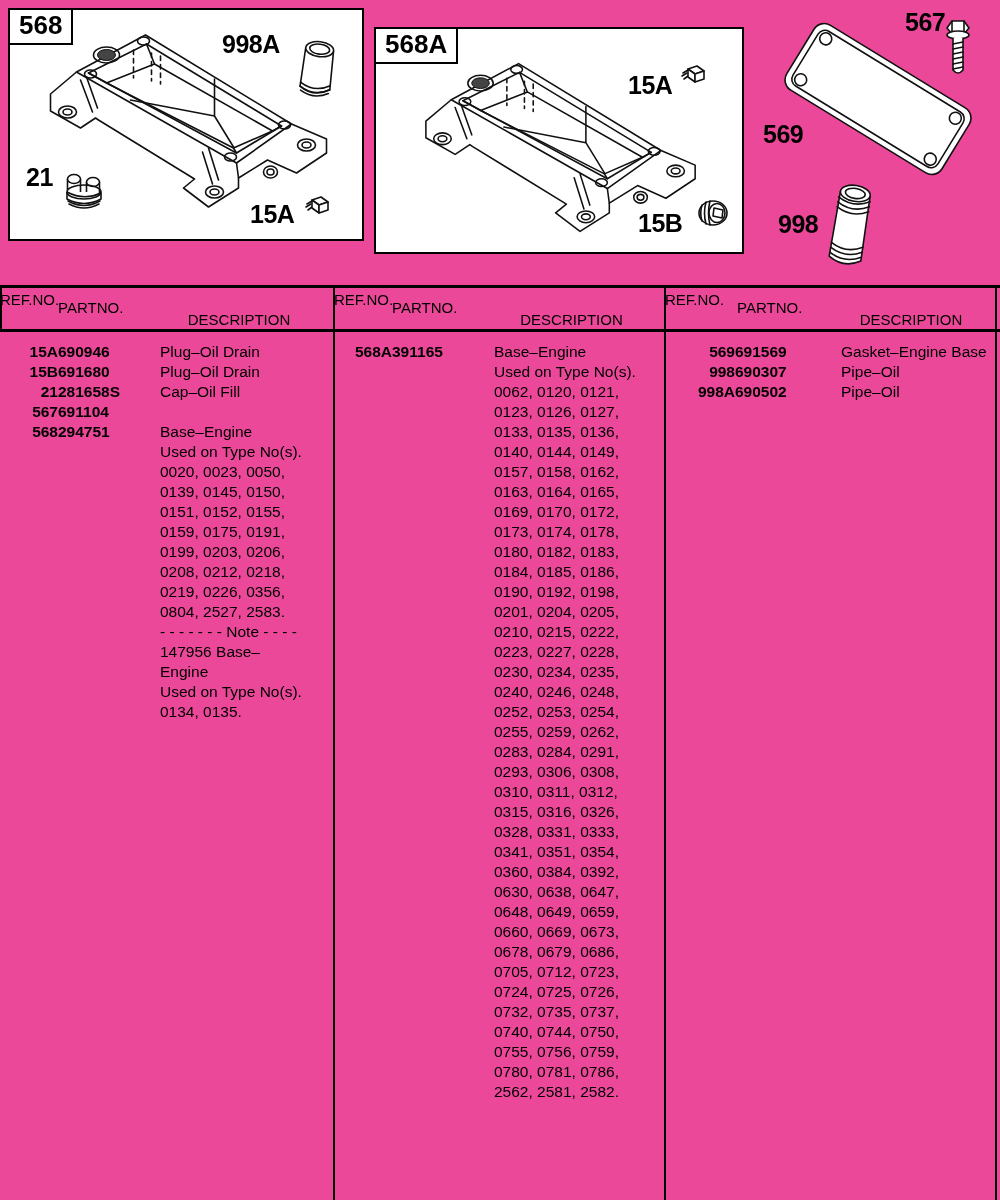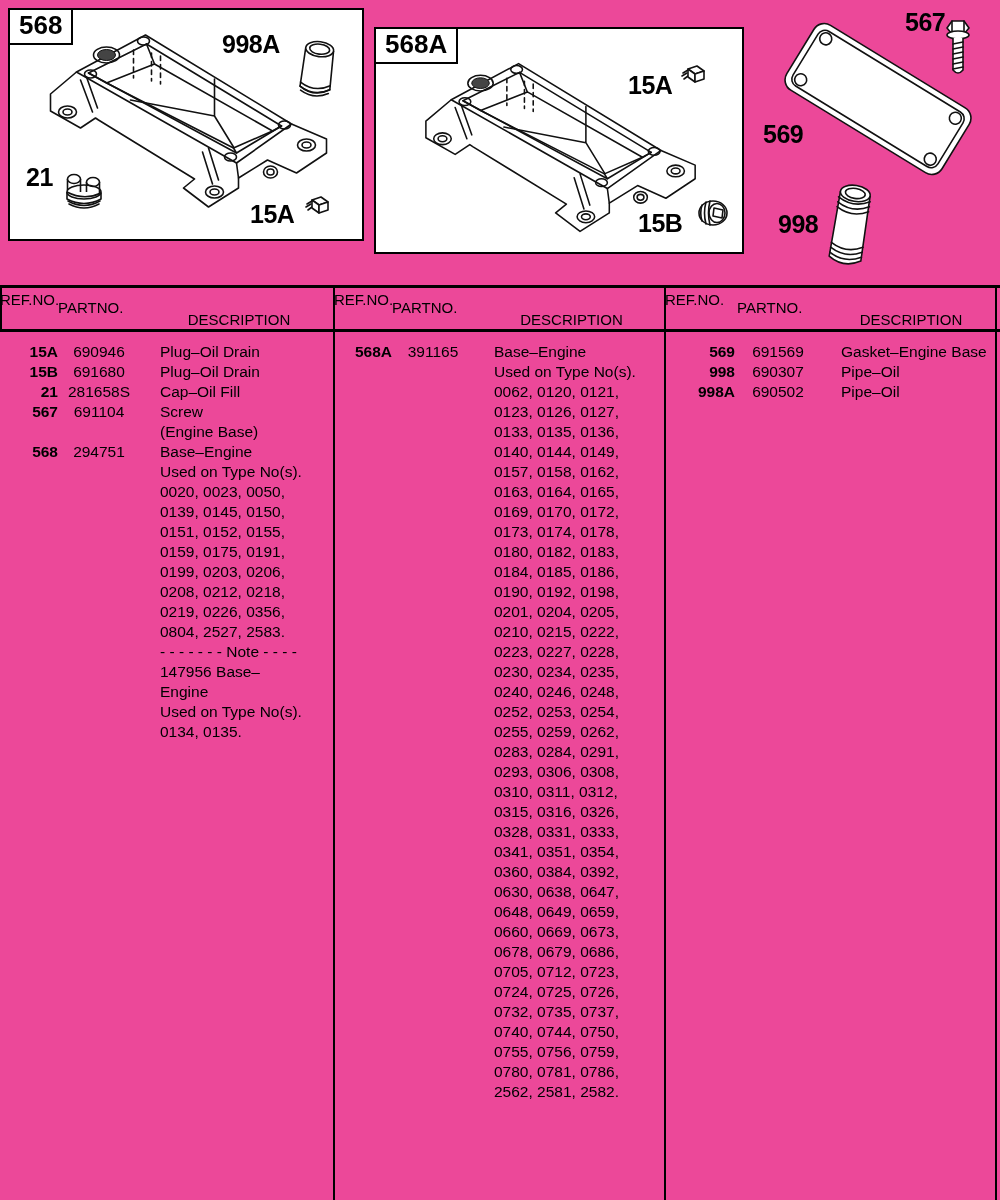--- a/index.html
+++ b/index.html
@@ -26,21 +26,21 @@
   .h-ref{width:58px;}
   .h-part{width:86px;margin-top:8px;}
   .h-desc{flex:1;display:flex;align-items:flex-end;justify-content:center;padding-bottom:1px;line-height:17px;margin-top:8px;}
   .col3h .h-ref{width:72px;}
   .col3h .h-part{width:90px;}
 
   
   .tcol{position:absolute;top:342px;font-size:15.5px;line-height:20px;}
   .t-row{display:flex;align-items:flex-start;}
   .cell-ref{width:58px;text-align:right;font-weight:bold;flex:0 0 auto;}
-  .cell-part{width:82px;text-align:center;font-weight:normal;flex:0 0 auto;}
+  .cell-part{width:82px;text-align:left;font-weight:bold;flex:0 0 auto;}
   .cell-desc{margin-left:20px;flex:1 1 auto;}
   .desc-line{height:20px;white-space:nowrap;}
   .col3 .cell-ref{width:70px;}
   .col3 .cell-part{width:86px;}
   .bold{font-weight:normal;}
 </style>
 </head>
 <body>
 
 <div class="sheet">
@@ -251,24 +251,20 @@
       <div class="t-row">
         <span class="cell-ref">21</span>
         <span class="cell-part">281658S</span>
         <div class="cell-desc">
           <div class="desc-line">Cap–Oil Fill</div>
         </div>
       </div>
       <div class="t-row">
         <span class="cell-ref">567</span>
         <span class="cell-part">691104</span>
-        <div class="cell-desc">
-          <div class="desc-line">Screw</div>
-          <div class="desc-line">(Engine Base)</div>
-        </div>
       </div>
       <div class="t-row">
         <span class="cell-ref">568</span>
         <span class="cell-part">294751</span>
         <div class="cell-desc">
           <div class="desc-line">Base–Engine</div>
           <div class="desc-line">Used on Type No(s).</div>
           <div class="desc-line">0020, 0023, 0050,</div>
           <div class="desc-line">0139, 0145, 0150,</div>
           <div class="desc-line">0151, 0152, 0155,</div>

